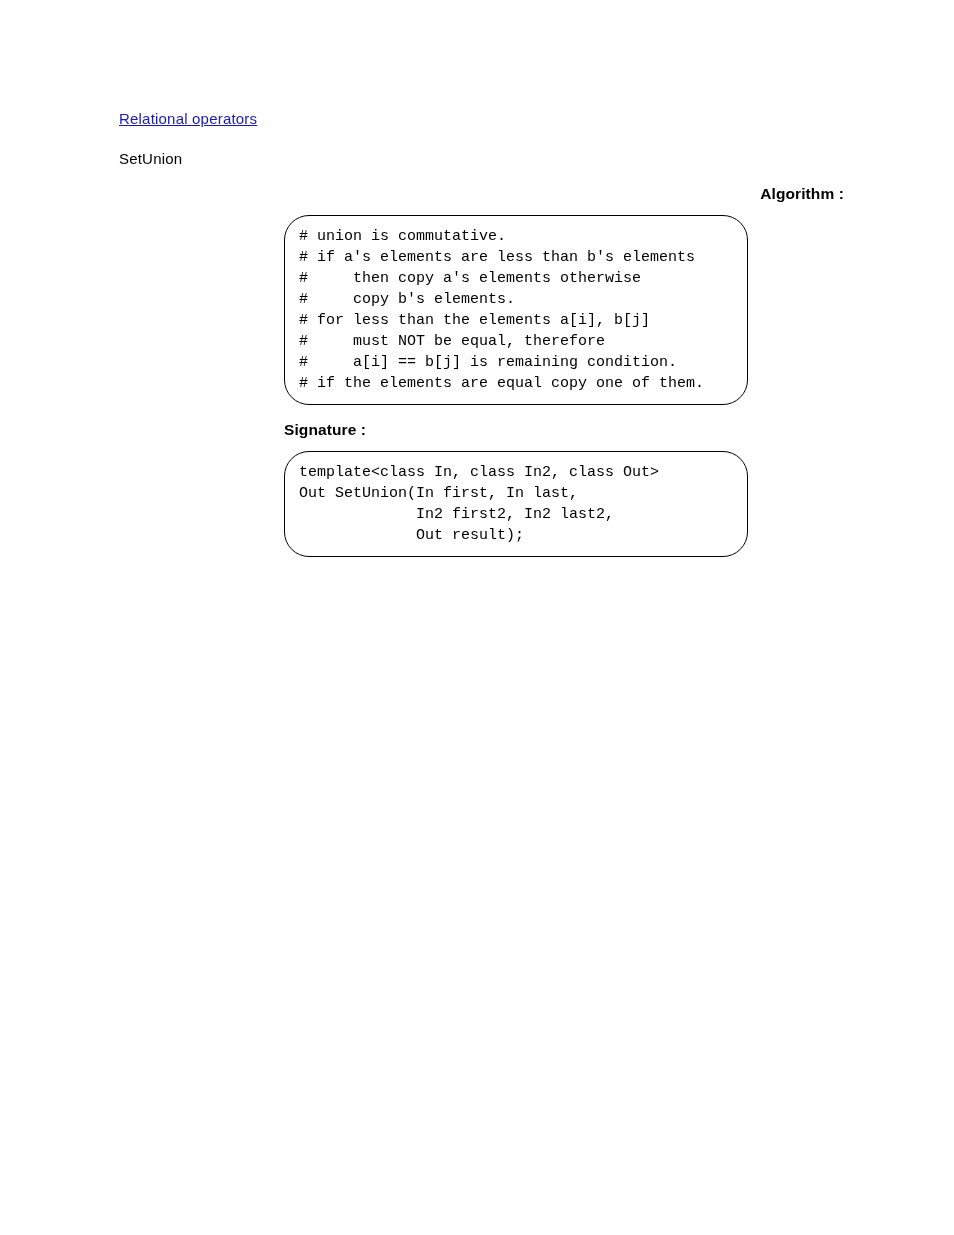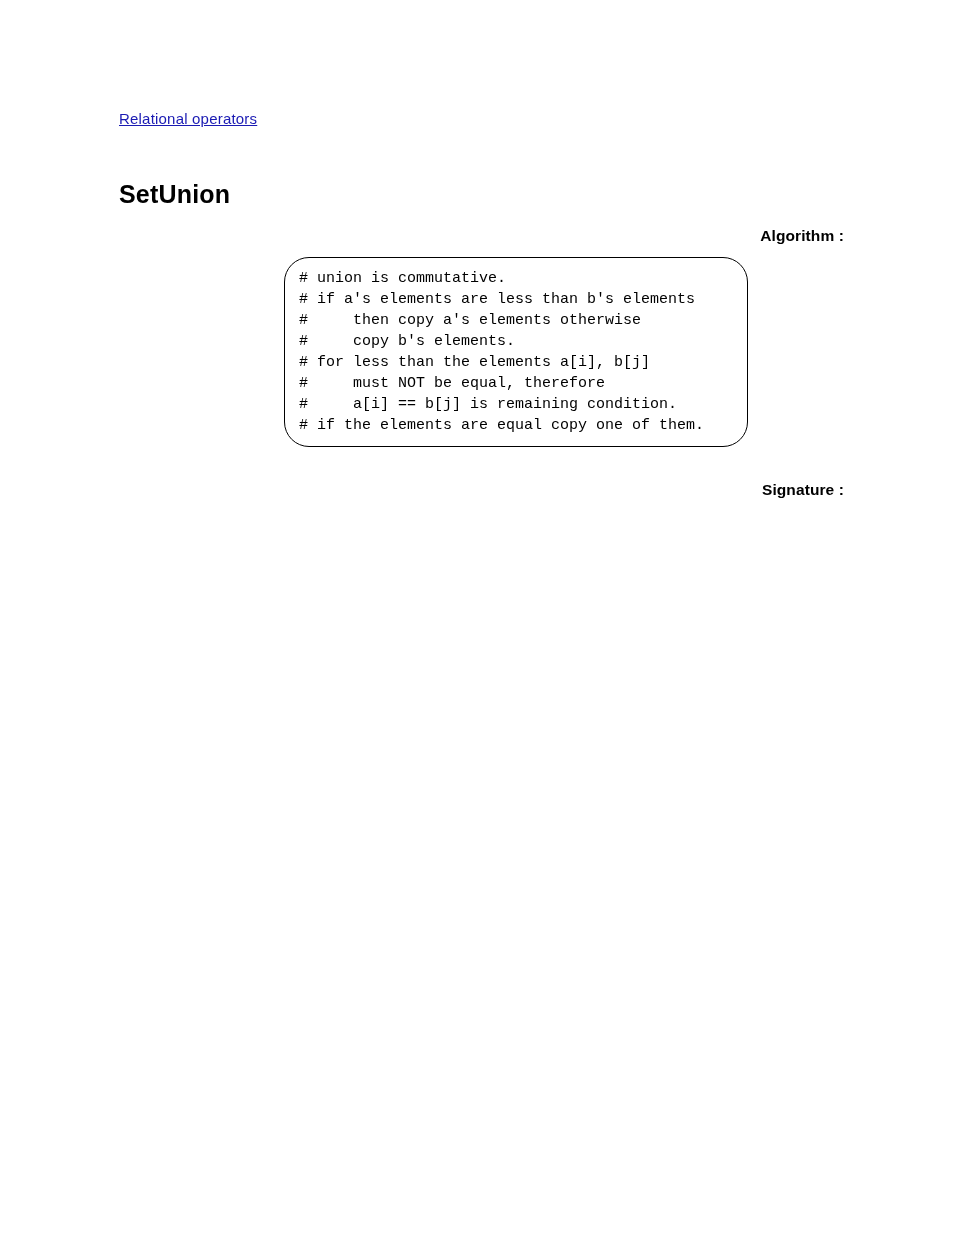--- a/index.html
+++ b/index.html
@@ -21,24 +21,24 @@
     }
     .hyperlink {
       color: #1a1ab3;
       text-decoration: underline;
       font-size: 15px;
       font-family: Arial, Helvetica, sans-serif;
       letter-spacing: 0.2px;
       cursor: pointer;
     }
     .section-title {
-      font-size: 25px;
-      font-weight: bold;
+      font-size: 15px;
+      font-weight: normal;
       font-family: Arial, Helvetica, sans-serif;
-      margin-top: 52px;
+      margin-top: 22px;
       margin-bottom: 18px;
       letter-spacing: 0.2px;
     }
     .block-wrap {
       margin-left: 165px;
     }
     .block-label {
       font-family: Arial, Helvetica, sans-serif;
       font-size: 15.5px;
       font-weight: bold;
@@ -52,24 +52,23 @@
       font-size: 15px;
       line-height: 1.4;
       padding: 10px 14px 10px 14px;
       white-space: pre;
       width: 464px;
     }
     .signature-label {
       font-family: Arial, Helvetica, sans-serif;
       font-size: 15.5px;
       font-weight: bold;
-      margin-top: 34px;
+      margin-top: 16px;
       margin-bottom: 12px;
       letter-spacing: 0.1px;
-      text-align: right;
     }
   </style>
 </head>
 <body>
 
 <div class="page">
   <a class="hyperlink">Relational operators</a>
 
   <h2 class="section-title">SetUnion</h2>
 
@@ -78,14 +77,18 @@
     <div class="code-box"><span># union is commutative.</span>
 <span># if a's elements are less than b's elements</span>
 <span>#     then copy a's elements otherwise</span>
 <span>#     copy b's elements.</span>
 <span># for less than the elements a[i], b[j]</span>
 <span>#     must NOT be equal, therefore</span>
 <span>#     a[i] == b[j] is remaining condition.</span>
 <span># if the elements are equal copy one of them.</span></div>
 
     <div class="signature-label">Signature :</div>
+    <div class="code-box"><span>template&lt;class In, class In2, class Out&gt;</span>
+<span>Out SetUnion(In first, In last,</span>
+<span>             In2 first2, In2 last2,</span>
+<span>             Out result);</span></div>
   </div>
 </div>
 
 </body></html>

